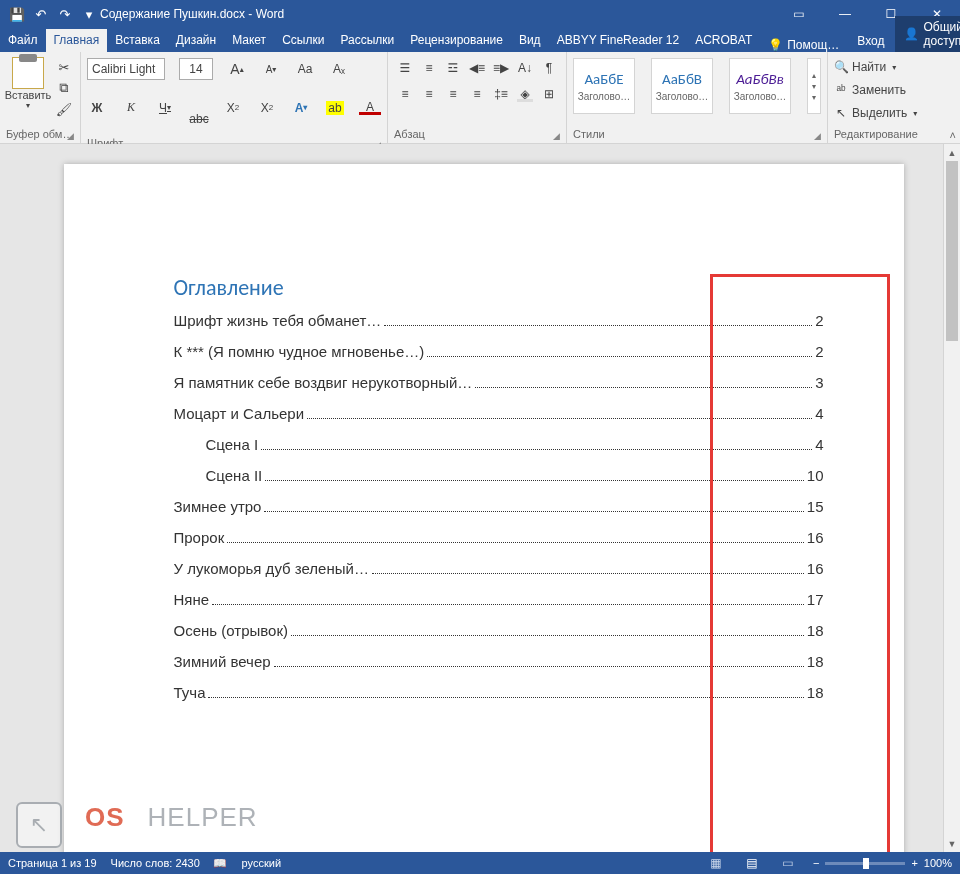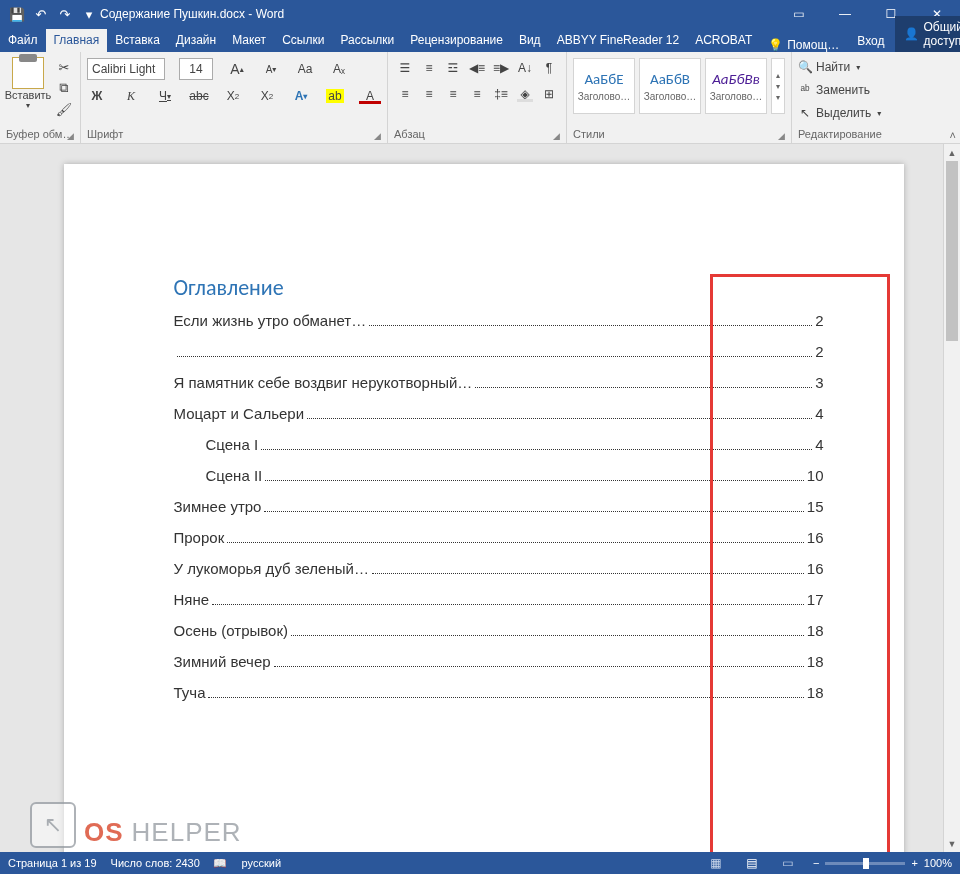--- a/index.html
+++ b/index.html
@@ -29,26 +29,26 @@
 .clipboard .mini { display:flex; flex-direction:column; gap:3px; padding-top:4px; }
 .clipboard .mini .mbtn { width:20px; height:18px; display:flex; align-items:center; justify-content:center; font-size:13px; }
 .font .row { display:flex; align-items:center; gap:14px; margin-bottom:6px; }
 .font select,.font .combo { border:1px solid #ABABAB; background:#fff; font-size:12px; height:22px; }
 .font .fontname { width:78px; padding:0 4px; overflow:hidden; display:flex; align-items:center; }
 .font .fontsize { width:34px; text-align:center; display:flex; align-items:center; justify-content:center; }
 .font .fbtn,.para .pbtn { min-width:20px; height:20px; display:flex; align-items:center; justify-content:center; font-size:12px; color:#444; }
 .font .fbtn.bold { font-weight:bold; }
 .font .fbtn.italic { font-style:italic; font-family:serif; }
 .font .fbtn.under { text-decoration:underline; }
-.font .fbtn.strike { text-decoration:line-through; }
+.font .fbtn.strike { text-decoration:line-through;margin-top:23px; }
 .font .fbtn .sub { font-size:8px; vertical-align:sub; }
 .font .fbtn .sup { font-size:8px; vertical-align:super; }
 .para .row { display:flex; align-items:center; gap:2px; margin-bottom:6px; }
 .para .pbtn { width:22px; }
-.styles .body { gap:4px; padding-top:4px; }
+.styles .body { gap:16px; padding-top:4px; }
 .stylebox { width:62px; height:56px; border:1px solid #D4D4D4; background:#fff; display:flex; flex-direction:column; align-items:center; justify-content:center; font-size:10px; color:#555; }
 .stylebox .prev { font-size:15px; color:#2E74B5; margin-bottom:3px; font-family:Calibri,sans-serif; }
 .stylebox.gray .prev { color:#4c1d95; font-style:italic; }
 .stylebox .lbl { font-size:10px; color:#666; overflow:hidden; white-space:nowrap; width:58px; text-align:center; }
 .styles .more { width:14px; display:flex; flex-direction:column; justify-content:center; gap:2px; border:1px solid #D4D4D4; background:#fff; height:56px; align-items:center; font-size:8px; color:#666; }
 .editing .body { flex-direction:column; gap:3px; padding-top:3px; }
 .editing .ebtn { display:flex; align-items:center; gap:4px; font-size:12px; color:#444; height:20px; }
 .editing .ebtn .ei { width:14px; text-align:center; font-size:12px; }
 .ribbon .collapse { position:absolute; right:4px; bottom:2px; font-size:11px; color:#666; }
 .workspace { position:absolute; top:144px; left:0; right:0; bottom:22px; background:#E6E6E6; display:flex; }
@@ -66,21 +66,21 @@
 .scroll-v .arr { height:17px; display:flex; align-items:center; justify-content:center; font-size:9px; color:#666; }
 .scroll-v .track { flex:1; position:relative; }
 .scroll-v .thumb { position:absolute; top:0; left:2px; right:2px; height:180px; background:#C2C2C2; }
 .statusbar { position:absolute; bottom:0; left:0; right:0; height:22px; background:#2B579A; color:#fff; display:flex; align-items:center; font-size:11px; padding:0 8px; gap:14px; }
 .statusbar .spacer { flex:1; }
 .statusbar .vbtn { width:22px; height:18px; display:flex; align-items:center; justify-content:center; color:#cdd9ec; font-size:12px; }
 .statusbar .vbtn.active { color:#fff; }
 .statusbar .zoom { display:flex; align-items:center; gap:6px; }
 .statusbar .zslider { width:80px; height:3px; background:#6d8bbb; position:relative; }
 .statusbar .zslider .zh { position:absolute; left:38px; top:-4px; width:6px; height:11px; background:#fff; }
-.watermark { position:absolute; left:30px; bottom:26px; display:flex; align-items:flex-end; gap:8px; opacity:.8; pointer-events:none; }
+.watermark { position:absolute; left:16px; bottom:26px; display:flex; align-items:flex-start; gap:23px; opacity:.8; pointer-events:none; }
 .watermark .sq { width:46px; height:46px; border:2px solid #9aa0a6; border-radius:6px; display:flex; align-items:center; justify-content:center; background:rgba(255,255,255,.6); }
 .watermark .sq::before { content:"↖"; font-size:22px; color:#9aa0a6; }
 .watermark .txt1 { font-size:26px; font-weight:600; color:#d9472b; text-shadow:1px 1px 0 #fff,-1px -1px 0 #fff,1px -1px 0 #fff,-1px 1px 0 #fff; letter-spacing:1px; }
 .watermark .txt2 { font-size:26px; font-weight:300; color:#9aa0a6; text-shadow:1px 1px 0 #fff,-1px -1px 0 #fff,1px -1px 0 #fff,-1px 1px 0 #fff; letter-spacing:1px; }
 .colorbar { width:22px; height:3px; margin-top:-2px; }
 </style>
 </head>
 <body>
 
 <div class="titlebar">
@@ -261,25 +261,26 @@
   <div class="collapse">˄</div>
 </div>
 
 <div class="workspace">
   <div class="ruler-v"></div>
   <div class="docwrap">
     <div class="page">
       <div class="toc-title">Оглавление</div>
       <div id="toc-container">
           <div class="toc-line">
-            <span class="txt">Если жизнь утро обманет…</span>
+            <span class="txt">Шрифт жизнь тебя обманет…</span>
             <span class="dots"></span>
             <span class="pg">2</span>
           </div>
           <div class="toc-line">
+            <span class="txt">К *** (Я помню чудное мгновенье…)</span>
             <span class="dots"></span>
             <span class="pg">2</span>
           </div>
           <div class="toc-line">
             <span class="txt">Я памятник себе воздвиг нерукотворный…</span>
             <span class="dots"></span>
             <span class="pg">3</span>
           </div>
           <div class="toc-line">
             <span class="txt">Моцарт и Сальери</span>

